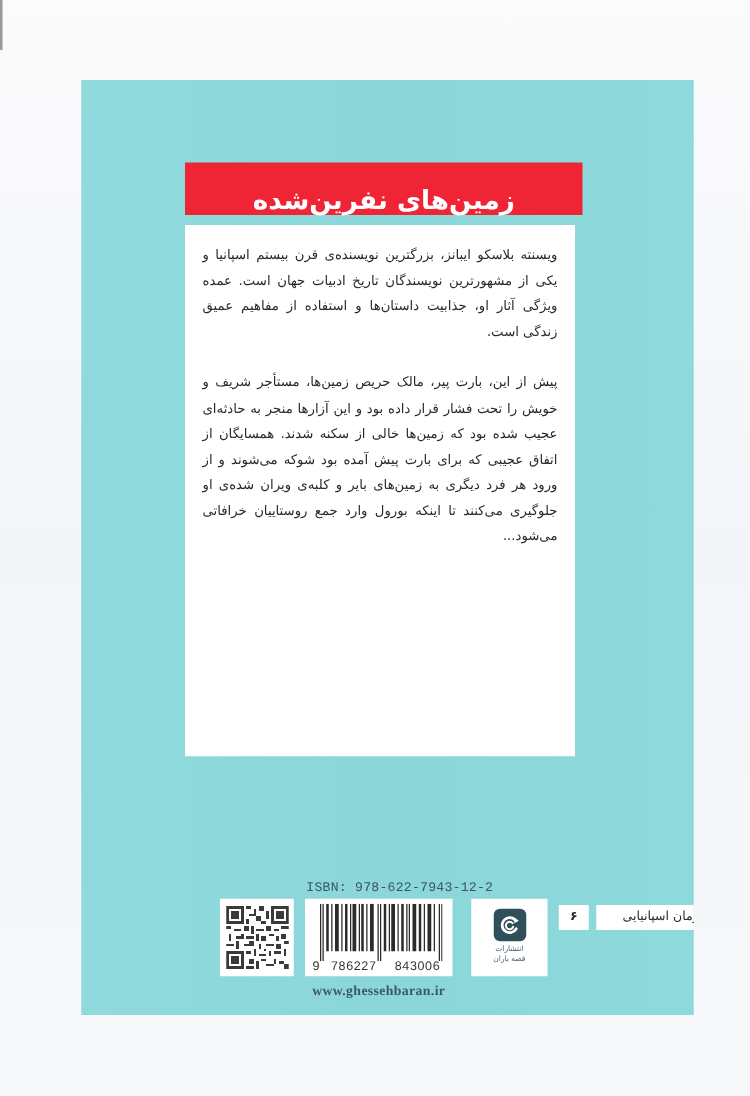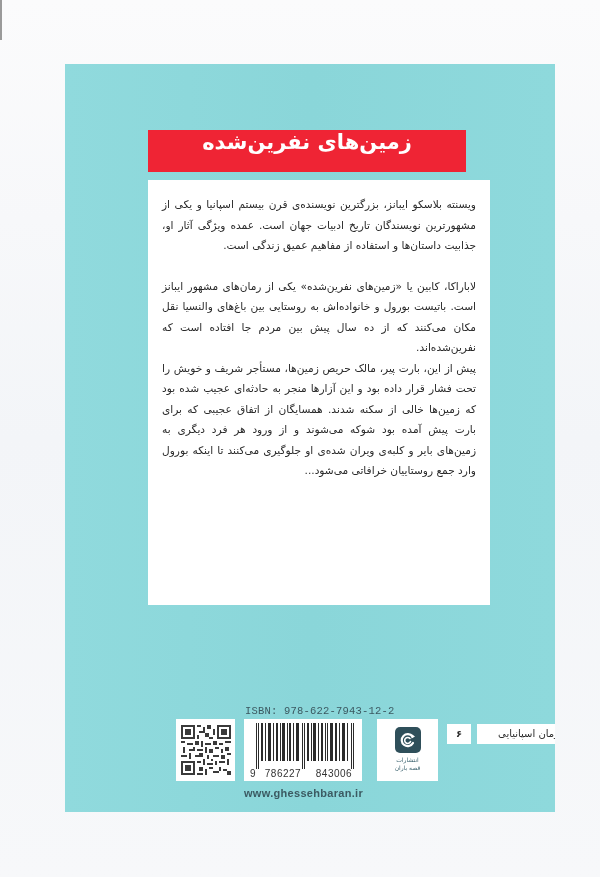--- a/index.html
+++ b/index.html
@@ -29,36 +29,36 @@
       background: linear-gradient(90deg, #90dadd 0%, #8ad6d9 50%, #8ed9dc 100%);
     }
     .title-banner {
       position: absolute;
       left: 83px;
       top: 66px;
       width: 318px;
       height: 42px;
       background: #ef2434;
       display: flex;
-      align-items: flex-start;
+      align-items: flex-end;
       justify-content: center;
       direction: rtl;
     }
     .title-text {
       color: #ffffff;
       font-family: "DejaVu Sans", sans-serif;
       font-weight: bold;
       font-size: 21px;
       letter-spacing: 0;
     }
     .synopsis-box {
       position: absolute;
       left: 83px;
       top: 116px;
-      width: 342px;
+      width: 312px;
       height: 425px;
       background: #ffffff;
       box-sizing: border-box;
       padding: 14px 14px 10px 14px;
       direction: rtl;
       text-align: justify;
       color: #2a2a2a;
       font-family: "DejaVu Sans", sans-serif;
       font-size: 10.6px;
       line-height: 20.5px;
@@ -196,21 +196,21 @@
       color: #2a2a2a;
       text-align: center;
       font-weight: bold;
     }
     .website {
       position: absolute;
       left: 179px;
       top: 723px;
       width: 118px;
       text-align: center;
-      font-family: Liberation Sans, sans-serif;
+      font-family: Liberation Serif, serif;
       font-weight: bold;
       font-size: 11px;
       color: #3b5a62;
       letter-spacing: 0.3px;
       white-space: nowrap;
     }
     
     .cover { overflow: hidden; }
   </style>
 </head>
@@ -219,21 +219,20 @@
 <div class="left-edge"></div>
 
 <div class="cover">
 
   <div class="title-banner">
     <span class="title-text">زمین‌های نفرین‌شده</span>
   </div>
 
   <div class="synopsis-box">
     <p class="para-1">ویسنته بلاسکو ایبانز، بزرگترین نویسنده‌ی قرن بیستم اسپانیا و یکی از مشهورترین نویسندگان تاریخ ادبیات جهان است. عمده ویژگی آثار او، جذابیت داستان‌ها و استفاده از مفاهیم عمیق زندگی است.</p>
-    <p class="para-2">لاباراکا، کابین یا «زمین‌های نفرین‌شده» یکی از رمان‌های مشهور ایبانز است. باتیست بورول و خانواده‌اش به روستایی بین باغ‌های والنسیا نقل مکان می‌کنند که از ده سال پیش بین مردم جا افتاده است که نفرین‌شده‌اند.</p>
     <p class="para-3">پیش از این، بارت پیر، مالک حریص زمین‌ها، مستأجر شریف و خویش را تحت فشار قرار داده بود و این آزارها منجر به حادثه‌ای عجیب شده بود که زمین‌ها خالی از سکنه شدند. همسایگان از اتفاق عجیبی که برای بارت پیش آمده بود شوکه می‌شوند و از ورود هر فرد دیگری به زمین‌های بایر و کلبه‌ی ویران شده‌ی او جلوگیری می‌کنند تا اینکه بورول وارد جمع روستاییان خرافاتی می‌شود...</p>
   </div>
 
 
   <div class="isbn-label">ISBN: 978-622-7943-12-2</div>
 
   <div class="qr-box">
     <svg width="50" height="52" viewBox="0 0 25 25" shape-rendering="crispEdges">
       <rect x="0" y="0" width="25" height="25" fill="#ffffff"></rect>
       <g fill="#3a3a3a">

